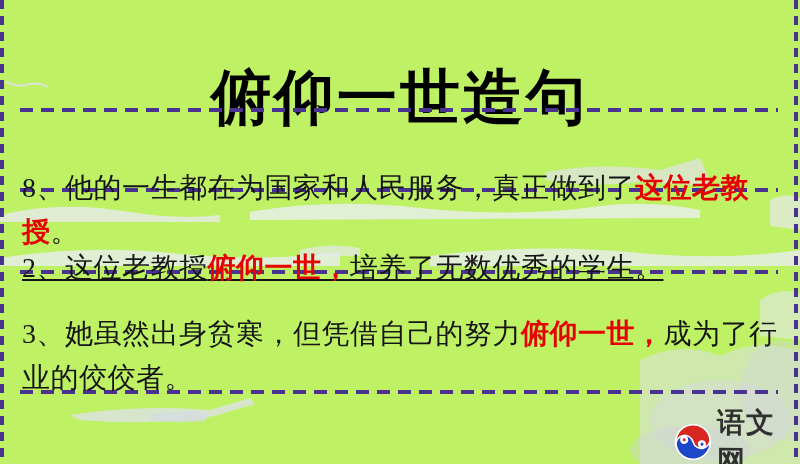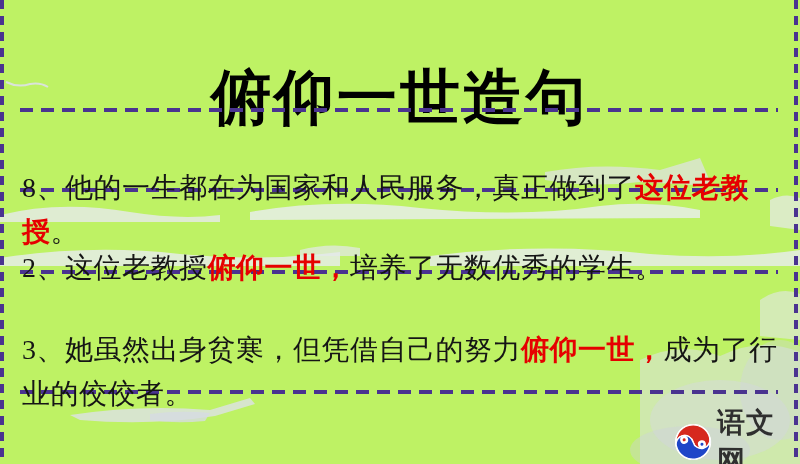--- a/index.html
+++ b/index.html
@@ -31,22 +31,22 @@
     font-size:60px;font-weight:700;color:#000;
     letter-spacing:3px;line-height:1.2;
   }
   
   .sentence{
     position:absolute;left:22px;width:766px;
     font-size:28px;color:#151515;
     line-height:44px;letter-spacing:0.5px;
   }
   .s1{top:138px;}
-  .s2{top:218px;}
-  .s3{top:300px;}
+  .s2{top:218px;text-decoration:underline;}
+  .s3{top:284px;}
   .hl{color:#e60000;font-weight:700;}
   
   .logo{
     position:absolute;left:674px;top:404px;
     display:flex;align-items:center;gap:5px;
   }
   .logo-text{
     font-size:28px;font-weight:700;color:#2f2f2f;
     letter-spacing:1px;
     font-family:"Liberation Sans","DejaVu Sans",sans-serif;

